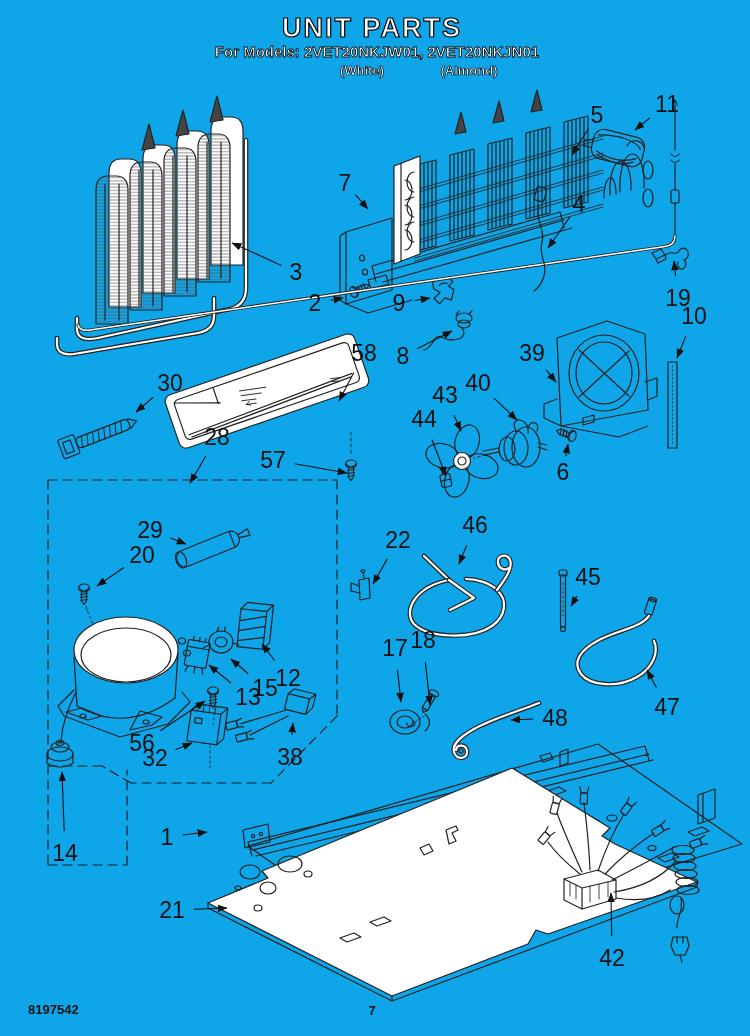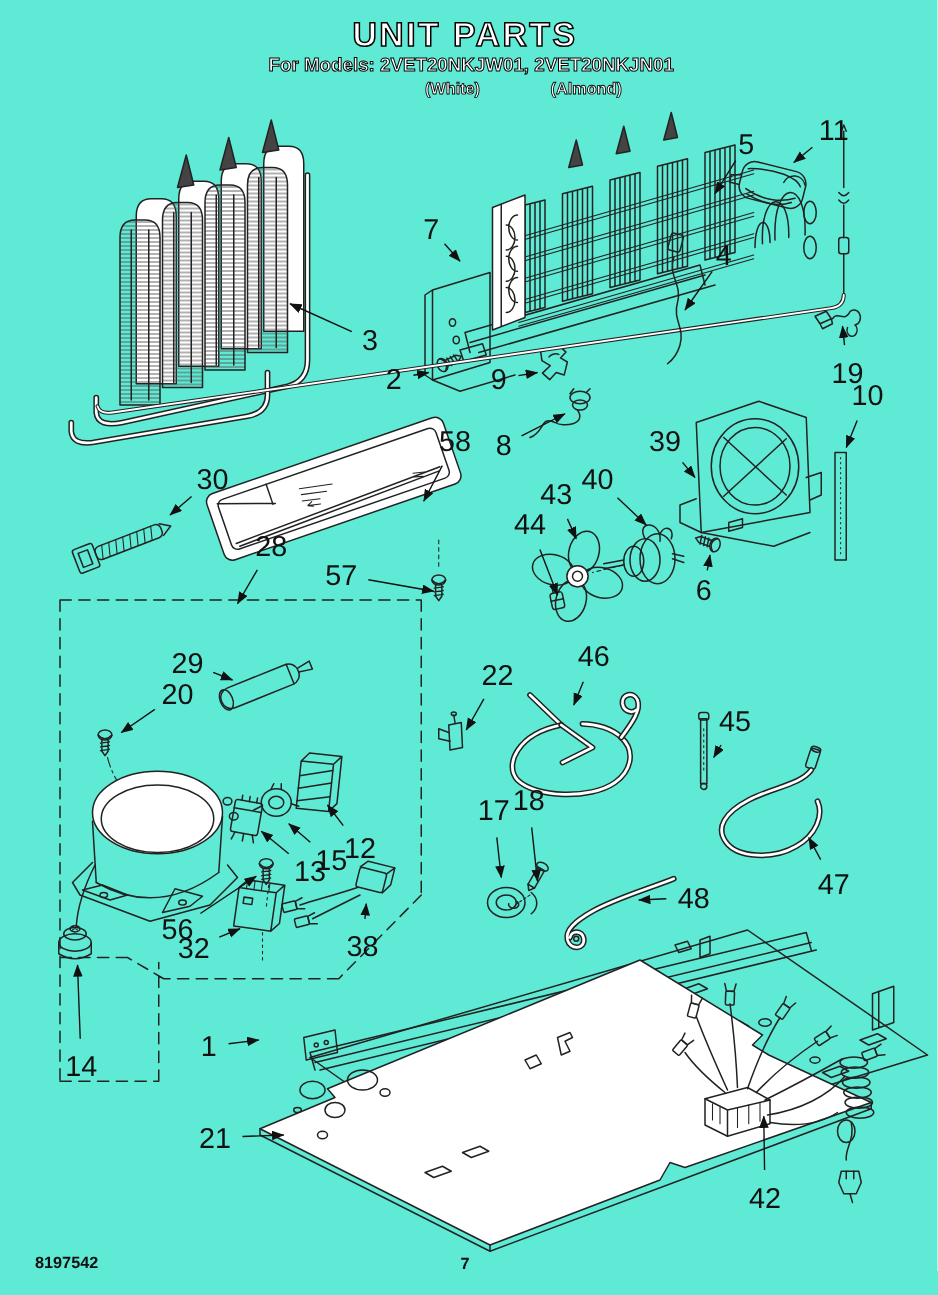--- a/index.html
+++ b/index.html
@@ -1,16 +1,16 @@
 <!DOCTYPE html>
 <html><head>
 <meta charset="utf-8">
 <style>
   html,body{margin:0;padding:0;background:#fff;}
-  .page{position:relative;width:750px;height:1036px;background:#5eead4;overflow:hidden;
+  .page{position:relative;width:750px;height:1036px;background:#0ea5e9;overflow:hidden;
         font-family:"Liberation Sans",sans-serif;}
   svg{display:block;}
   .t-title{font-family:"Liberation Sans",sans-serif;font-size:27px;font-weight:bold;
            letter-spacing:2px;fill:#fff;stroke:#000;stroke-width:1.2px;text-anchor:middle;}
   .t-sub{font-family:"Liberation Sans",sans-serif;font-size:15px;font-weight:bold;
          fill:#fff;stroke:#000;stroke-width:0.8px;text-anchor:middle;}
   .t-fin{font-family:"Liberation Sans",sans-serif;font-size:13px;font-weight:bold;
          fill:#fff;stroke:#000;stroke-width:0.7px;text-anchor:middle;}
   .t-foot{font-family:"Liberation Sans",sans-serif;font-size:13px;font-weight:bold;
           fill:#111;stroke:none;}

